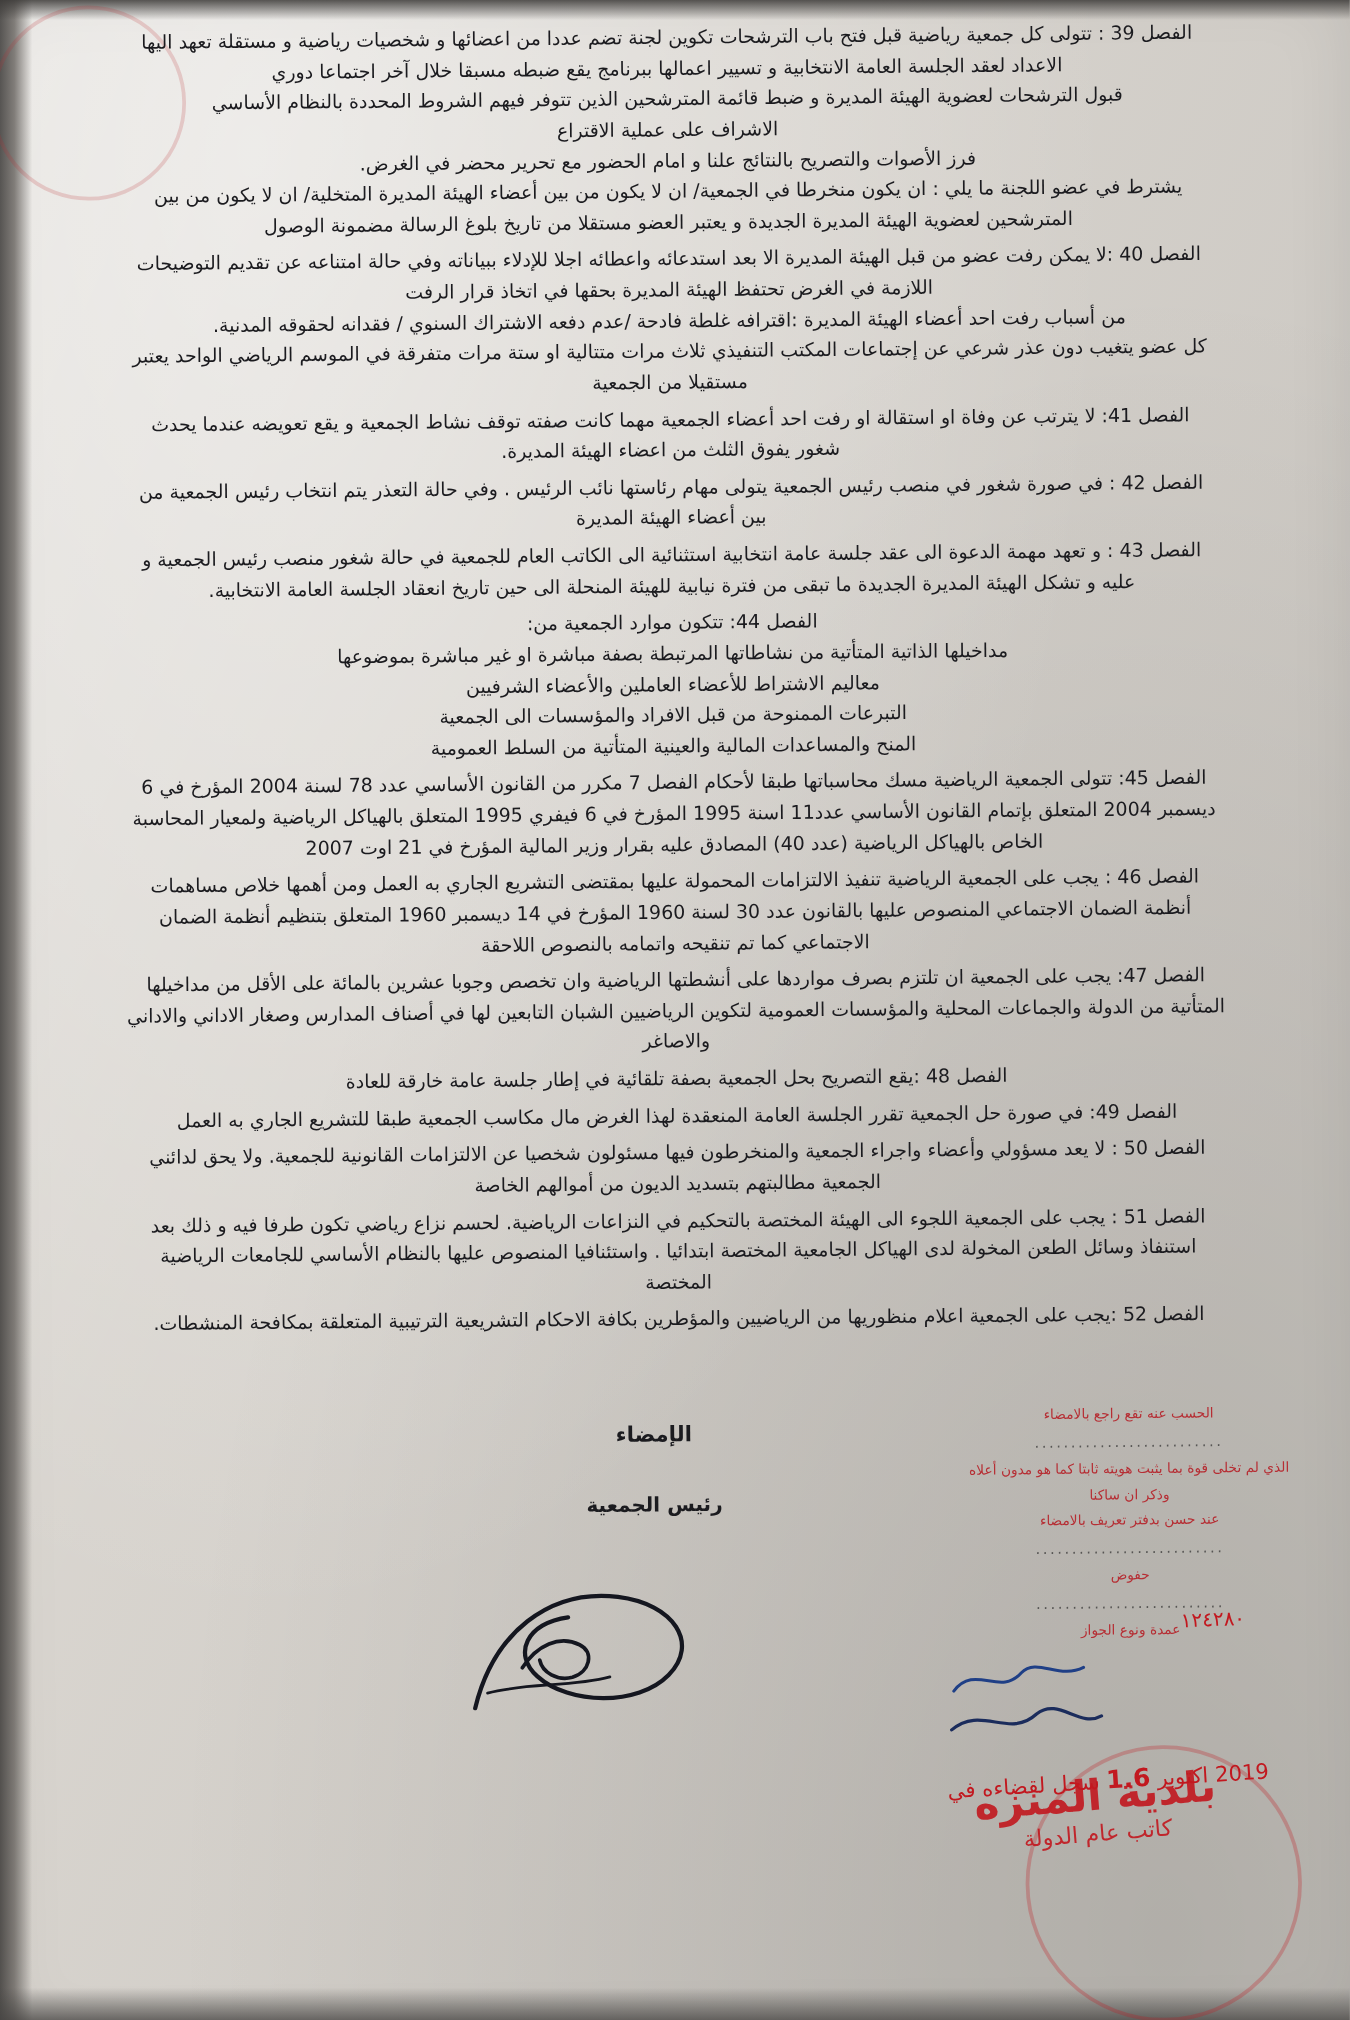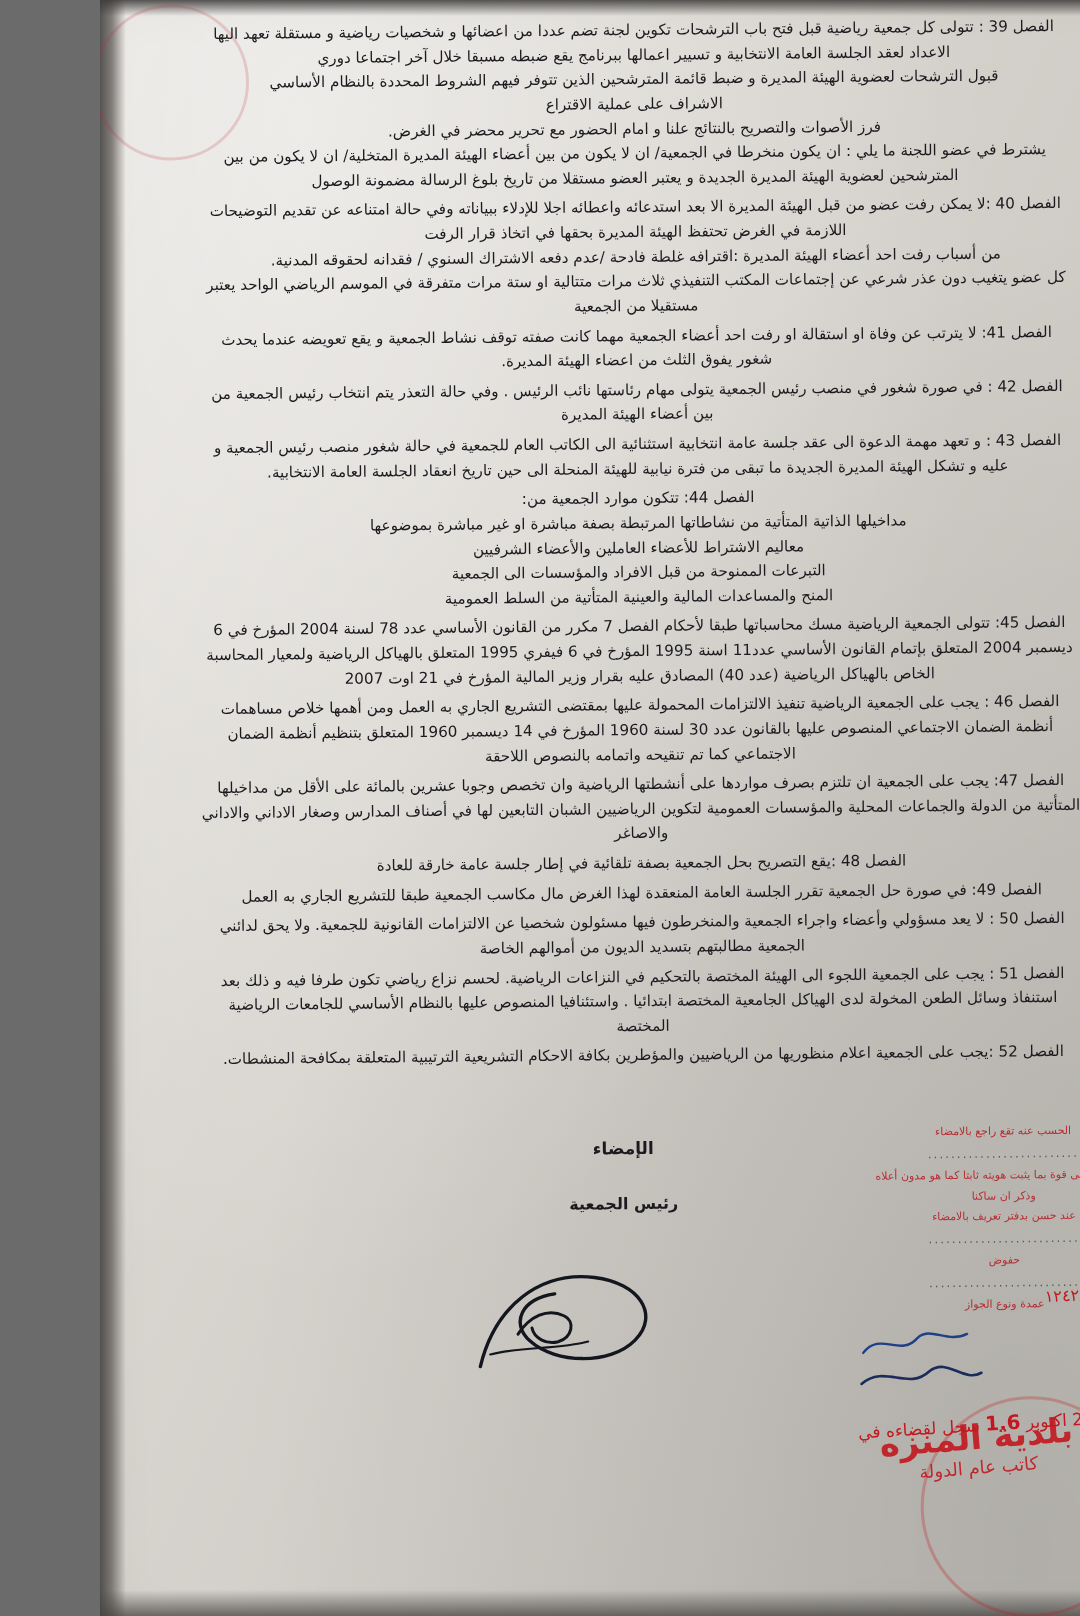--- a/index.html
+++ b/index.html
@@ -2,21 +2,21 @@
 <html lang="ar" dir="rtl"><head>
 <meta charset="utf-8">
 <style>
   html, body {
     margin: 0;
     padding: 0;
     background: #6b6b6b;
   }
   .page {
     position: relative;
-    width: 980px;
+    width: 1080px;
     height: 1616px;
     overflow: hidden;
     background: #cfcac4;
     font-family: "DejaVu Sans", sans-serif;
   }
   
   .sheet {
     position: absolute;
     left: -12px;
     top: -14px;

